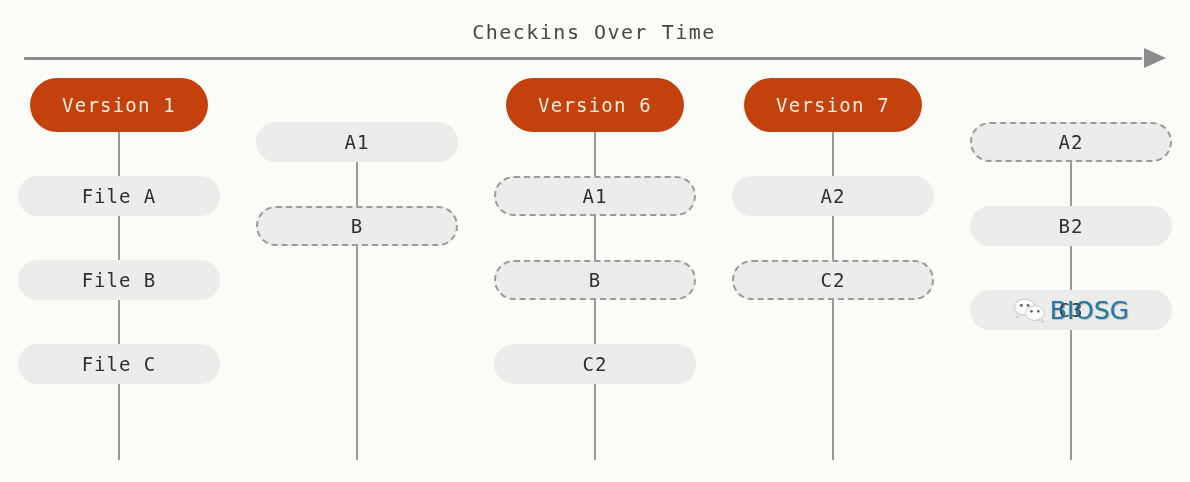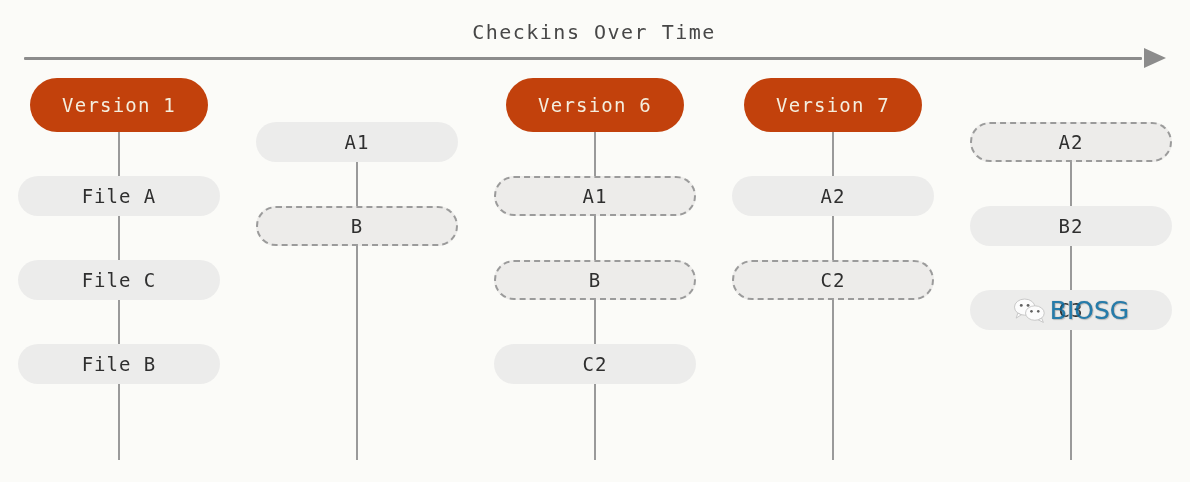--- a/index.html
+++ b/index.html
@@ -177,24 +177,24 @@
 
   <div class="columns" id="columns">
       <div class="column">
         <div class="spine"></div>
         <div class="version-pill">Version 1</div>
         <div class="cells">
           <div class="cell">
             <span>File A</span>
           </div>
           <div class="cell">
+            <span>File B</span>
+          </div>
+          <div class="cell">
             <span>File C</span>
-          </div>
-          <div class="cell">
-            <span>File B</span>
           </div>
         </div>
       </div>
       <div class="column">
         <div class="spine"></div>
         <div class="cells">
           <div class="cell">
             <span>A1</span>
           </div>
           <div class="cell dashed">

